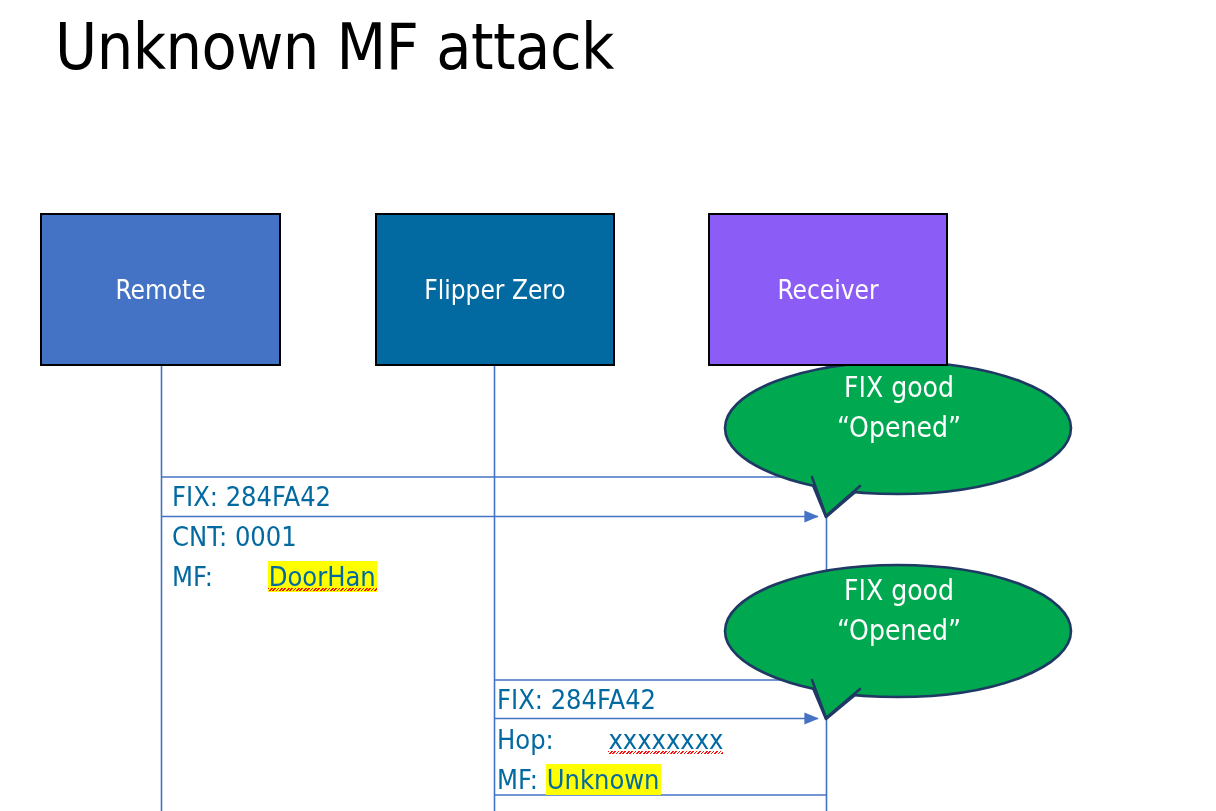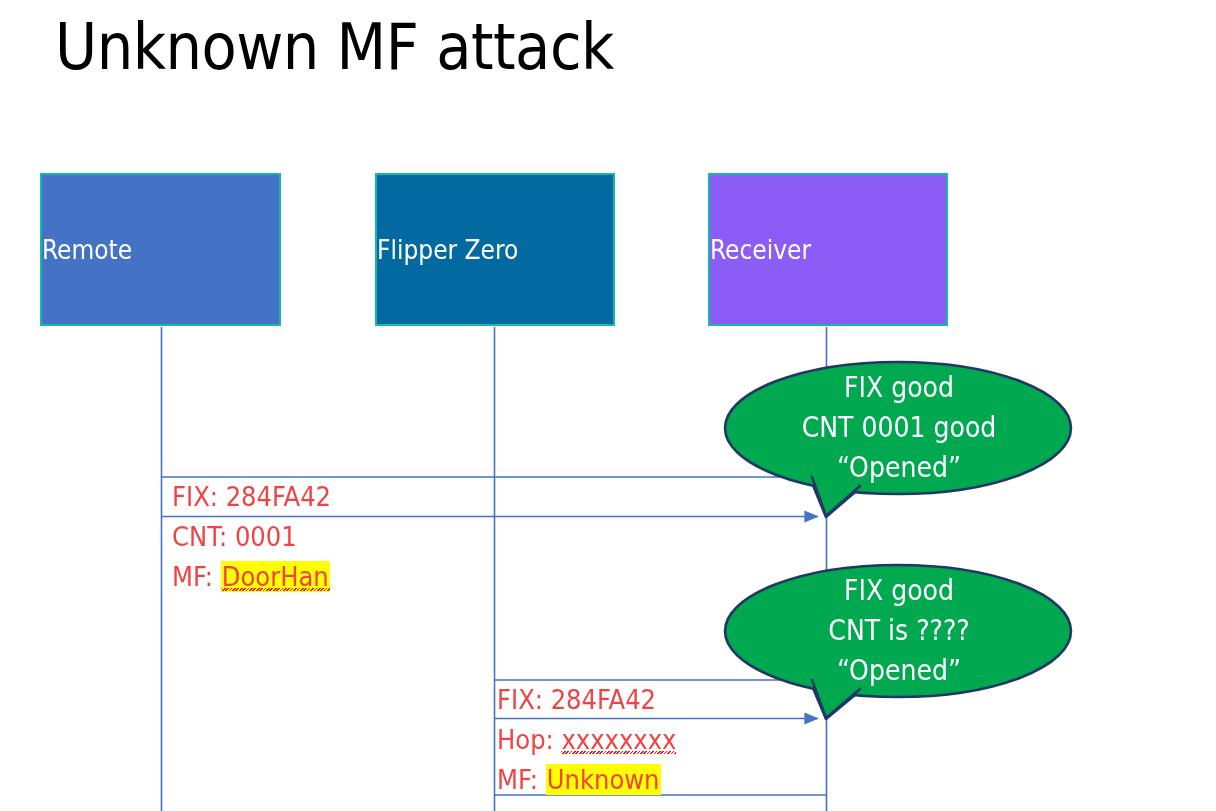--- a/index.html
+++ b/index.html
@@ -41,24 +41,26 @@
   #diagram {
     position: absolute;
     left: 0; top: 0;
     width: 1216px;
     height: 811px;
   }
 
   
   .actor-box {
     position: absolute;
-    border: 2px solid #14b8a6;
+    border: 2px solid #000000;
     box-sizing: border-box;
     display: flex;
     align-items: center;
+    justify-content: center;
+    margin-top: 40px;
   }
   .actor-label {
     color: #ffffff;
     font-size: 26px;
     line-height: 30px;
     font-weight: 400;
     font-family: "DejaVu Sans Condensed", "Liberation Sans Narrow", "Liberation Sans", sans-serif;
     text-align: center;
   }
   #actor-remote   { left: 40px;  top: 173px; width: 241px; height: 153px; background: #4472C4; }
@@ -76,41 +78,42 @@
     font-family: "DejaVu Sans Condensed", "Liberation Sans Narrow", "Liberation Sans", sans-serif;
     white-space: nowrap;
     pointer-events: none;
   }
   #bubble1-text { left: 725px; top: 368px; width: 348px; }
   #bubble2-text { left: 725px; top: 571px; width: 348px; }
 
   
   .msg-block {
     position: absolute;
-    color: #ef4444;
+    color: #0369a1;
     font-size: 27px;
     line-height: 40px;
     font-weight: 400;
     font-family: "DejaVu Sans Condensed", "Liberation Sans Narrow", "Liberation Sans", sans-serif;
     white-space: nowrap;
   }
   #msg1-line1 { left: 172px; top: 477px; }
   #msg1-line2 { left: 172px; top: 517px; }
   #msg1-line3 { left: 172px; top: 557px; }
   #msg2-line1 { left: 497px; top: 680px; }
   #msg2-line2 { left: 497px; top: 720px; }
   #msg2-line3 { left: 497px; top: 760px; }
 
   .hl {
     background: #FFFF00;
     padding: 0 1px;
   }
   .squiggle {
     position: relative;
     text-decoration: none;
+    margin-left: 47px;
   }
   .squiggle::after {
     content: "";
     position: absolute;
     left: 0;
     right: 0;
     bottom: 1px;
     height: 3px;
     background-image:
       repeating-linear-gradient(135deg,
@@ -165,27 +168,25 @@
   <div class="actor-box" id="actor-flipper">
     <span class="actor-label">Flipper Zero</span>
   </div>
 
   <div class="actor-box" id="actor-receiver">
     <span class="actor-label">Receiver</span>
   </div>
 
   <div class="bubble-text" id="bubble1-text">
     <div>FIX good</div>
-    <div>CNT 0001 good</div>
     <div>“Opened”</div>
   </div>
 
   <div class="bubble-text" id="bubble2-text">
     <div>FIX good</div>
-    <div>CNT is ????</div>
     <div>“Opened”</div>
   </div>
 
   <div class="msg-block" id="msg1-line1">
     <span>FIX: </span><span>284FA42</span>
   </div>
   <div class="msg-block" id="msg1-line2">
     <span>CNT: </span><span>0001</span>
   </div>
   <div class="msg-block" id="msg1-line3">

